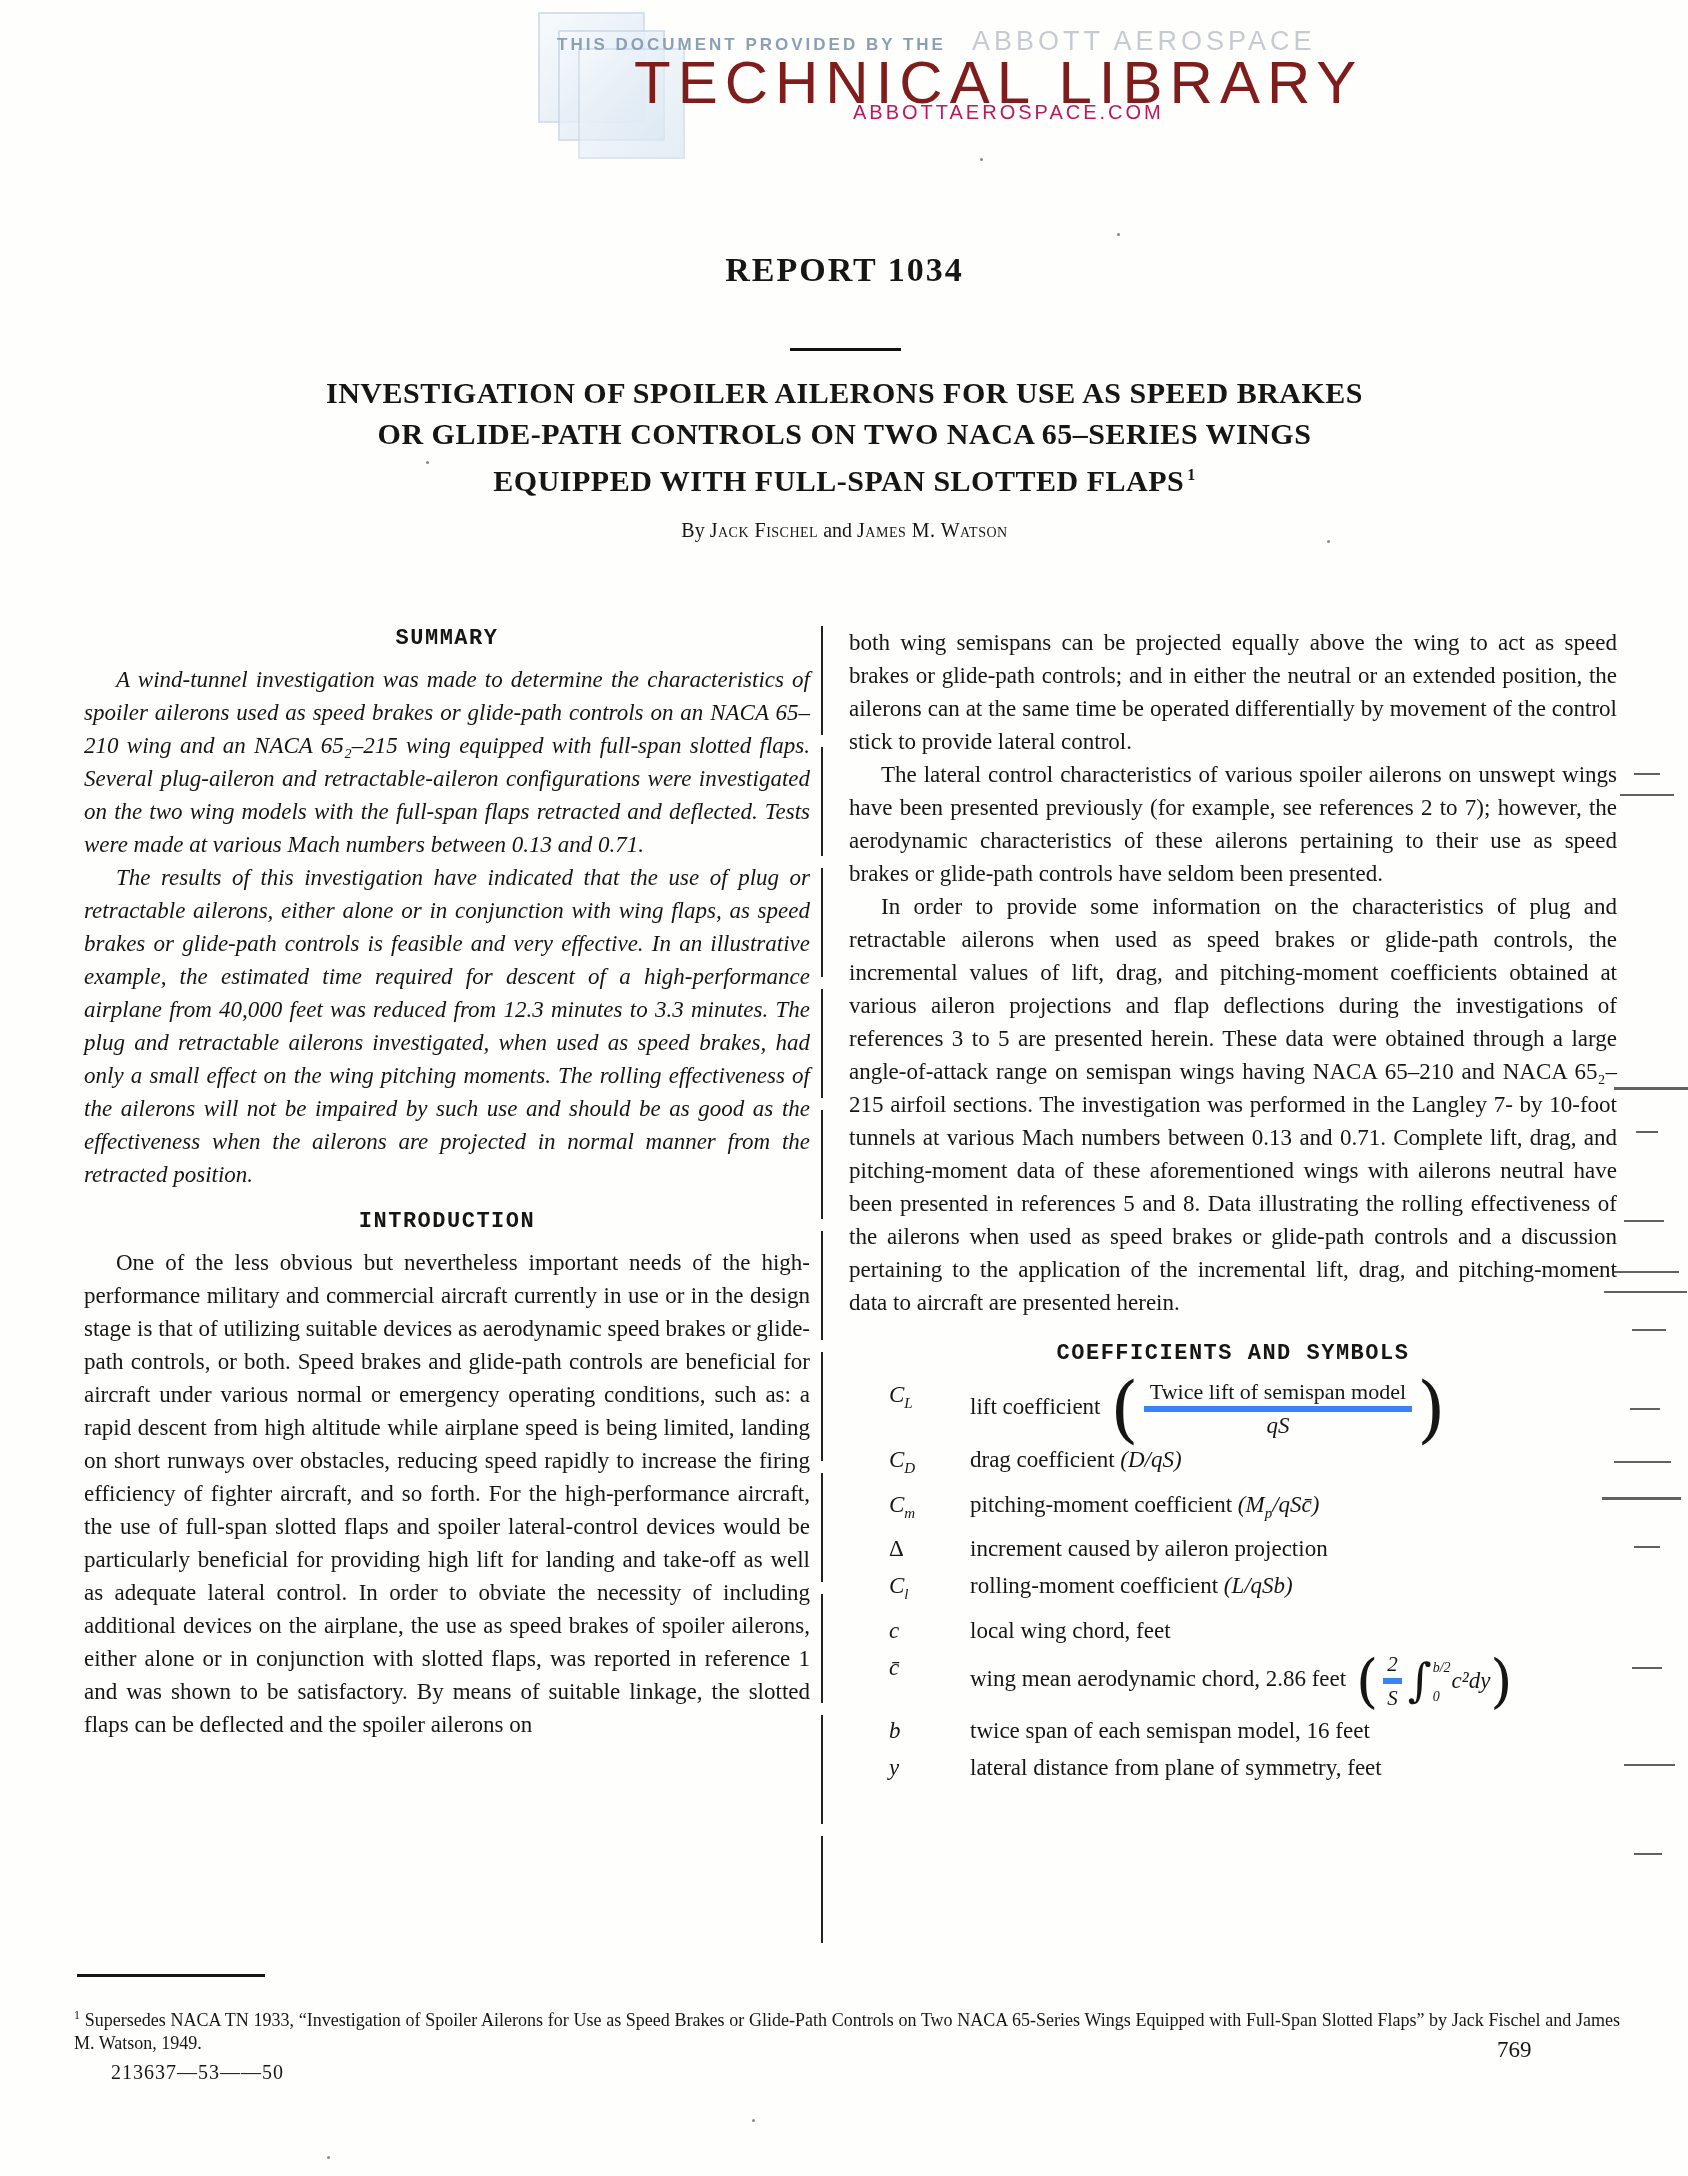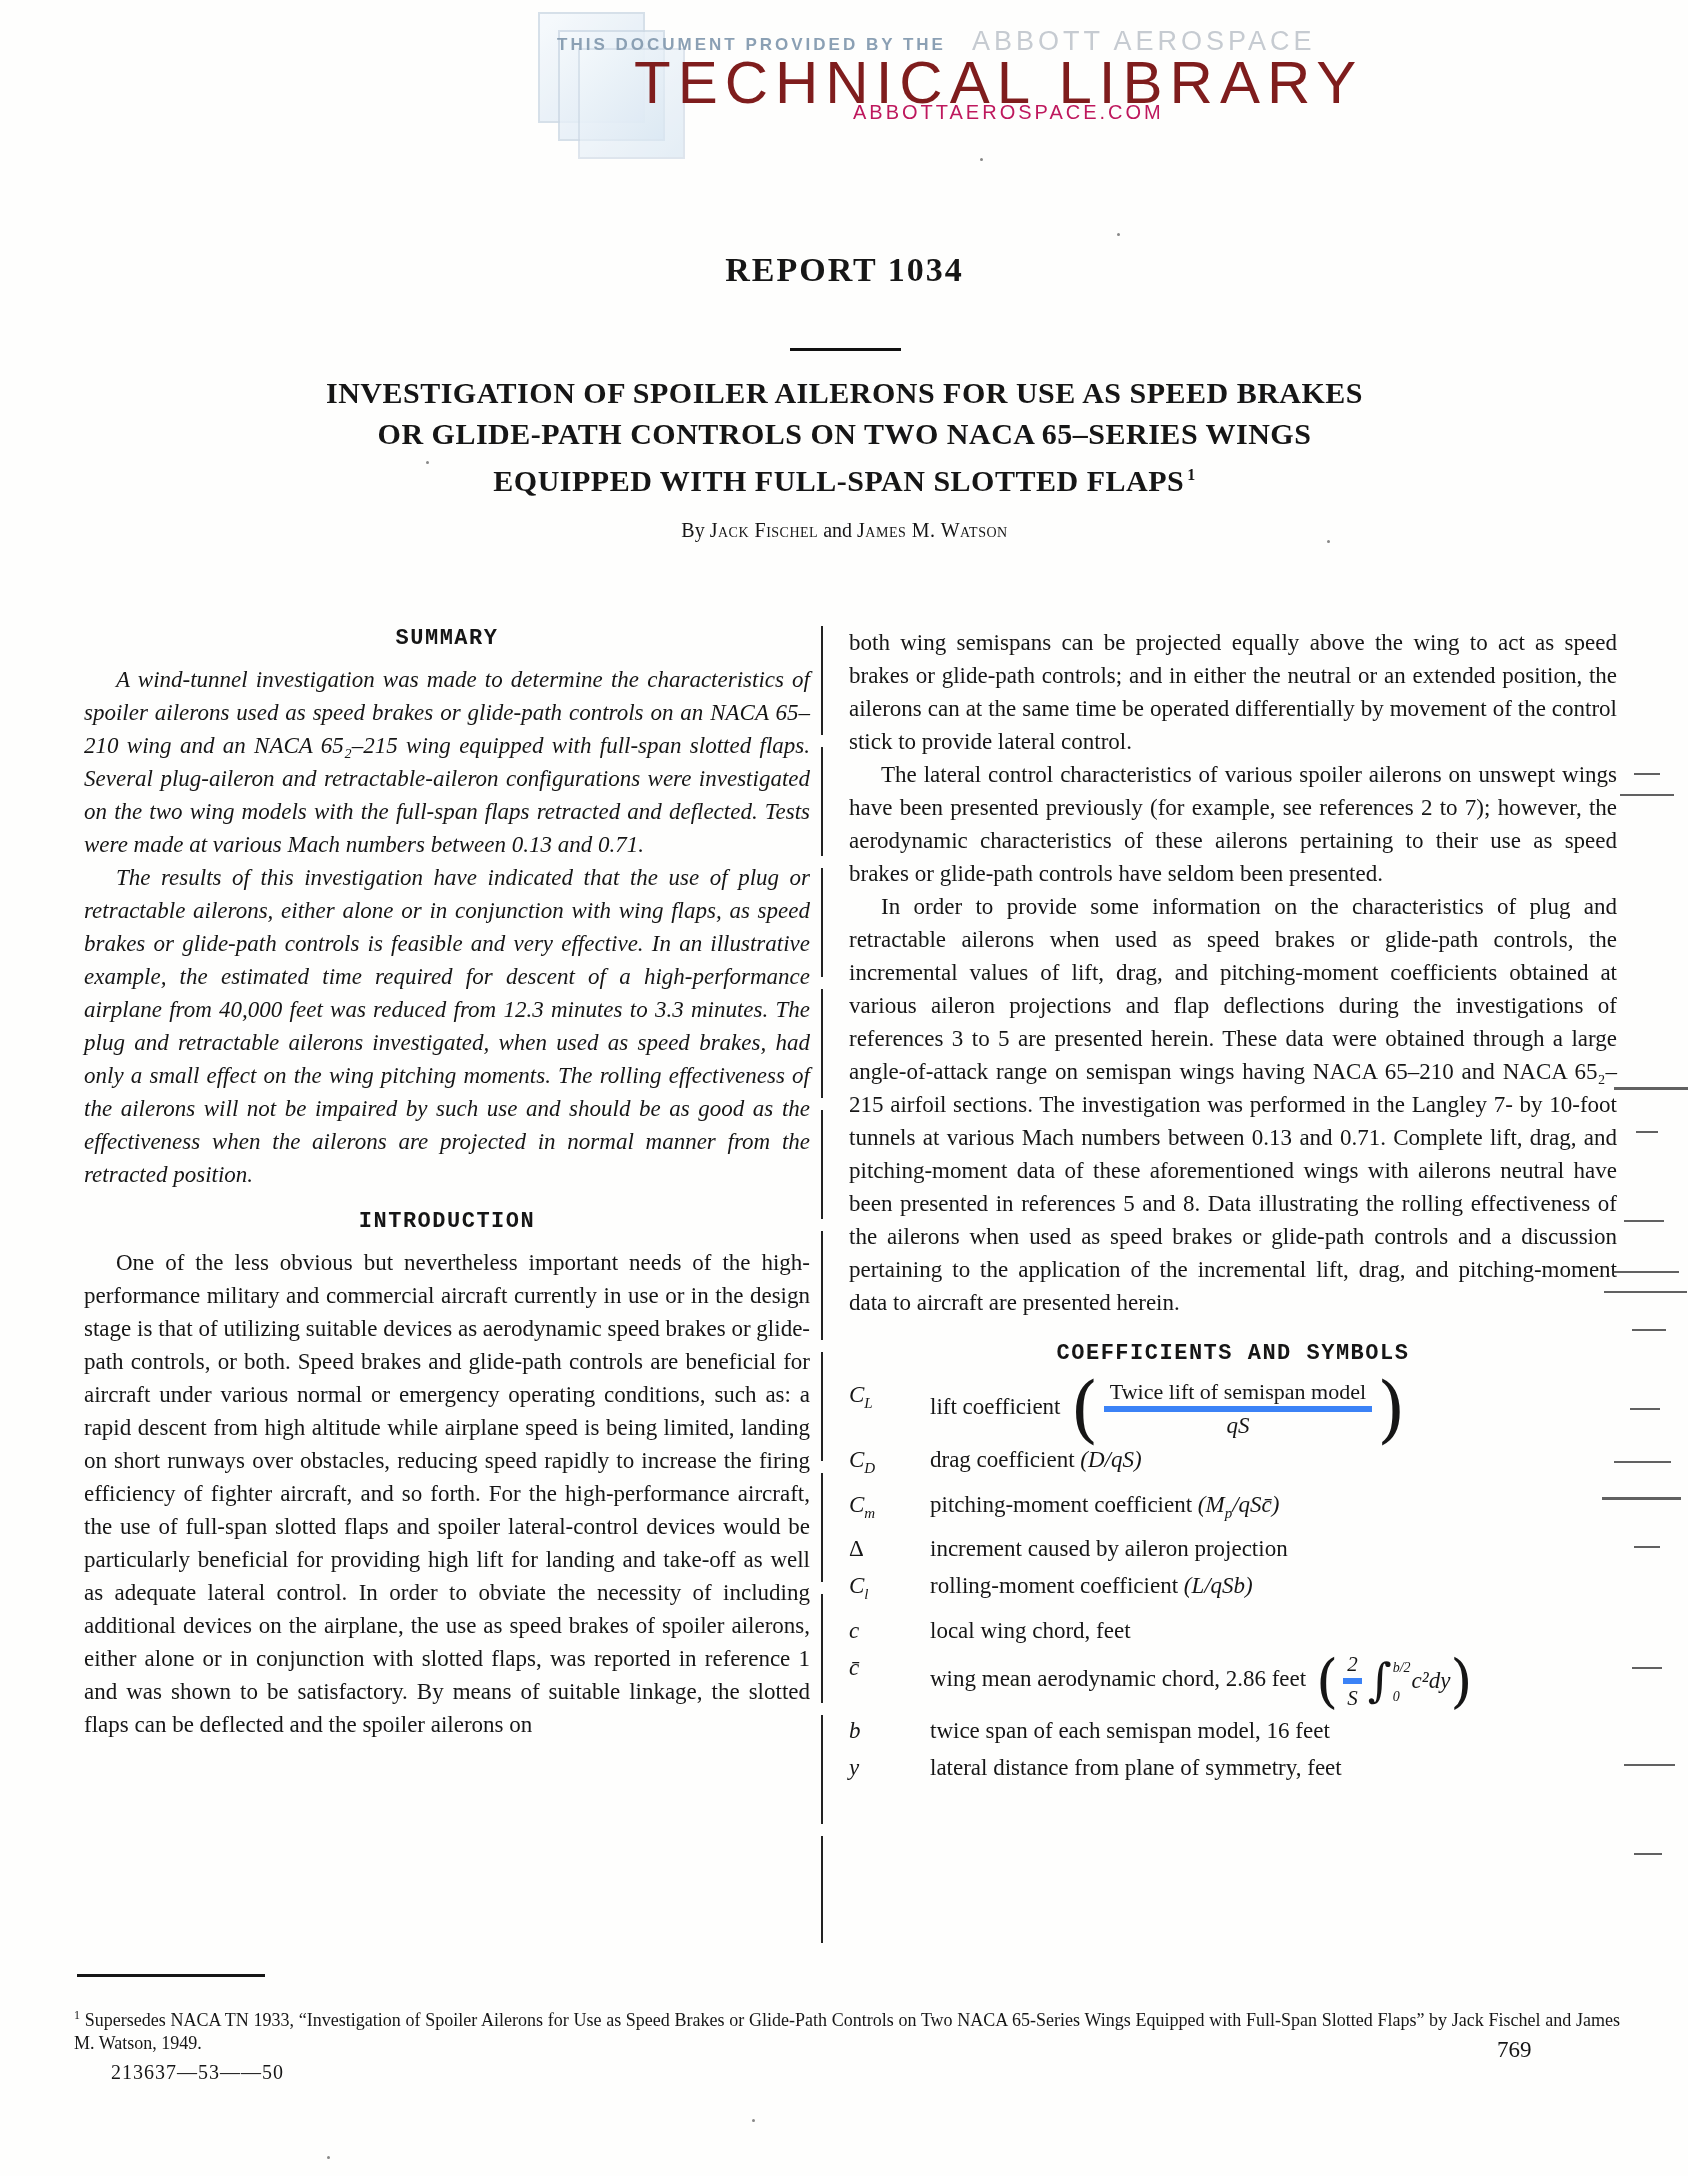--- a/index.html
+++ b/index.html
@@ -95,21 +95,21 @@
   p.it  { font-style: italic; }
   .hsec {
     text-align: center; font-size: 22px; font-weight: bold;
     letter-spacing: 1.5px; margin: 0 0 12px 0; font-family: Liberation Mono, monospace;
   }
   .hsec.mt  { margin-top: 18px; }
   .hsec.mt2 { margin-top: 22px; }
 
   
   .symrow { display: flex; margin-bottom: 3px; font-size: 23px; line-height: 34px; }
-  .sym { width: 81px; flex: none; font-style: italic; }
+  .sym { width: 81px; flex: none; font-style: italic; margin-left: 40px; }
   .sym sub { font-size: 15px; font-style: italic; }
   .sym .up { font-style: normal; }
   .def { flex: 1; }
   .def i sub { font-size: 15px; }
   .mgroup { display: inline-flex; align-items: center; vertical-align: middle; margin-left: 4px; }
   .bigp  { font-size: 73px; font-weight: 300; line-height: 0.85; font-family: "DejaVu Serif", serif; }
   .bigp2 { font-size: 57px; font-weight: 300; line-height: 0.85; font-family: "DejaVu Serif", serif; }
   .frac { display: inline-flex; flex-direction: column; text-align: center; margin: 0 5px; }
   .fnum { border-bottom: 6px solid #3b82f6; padding: 0 6px 1px; font-size: 22px; line-height: 26px; }
   .fden { padding-top: 1px; font-style: italic; font-size: 23px; line-height: 26px; }

